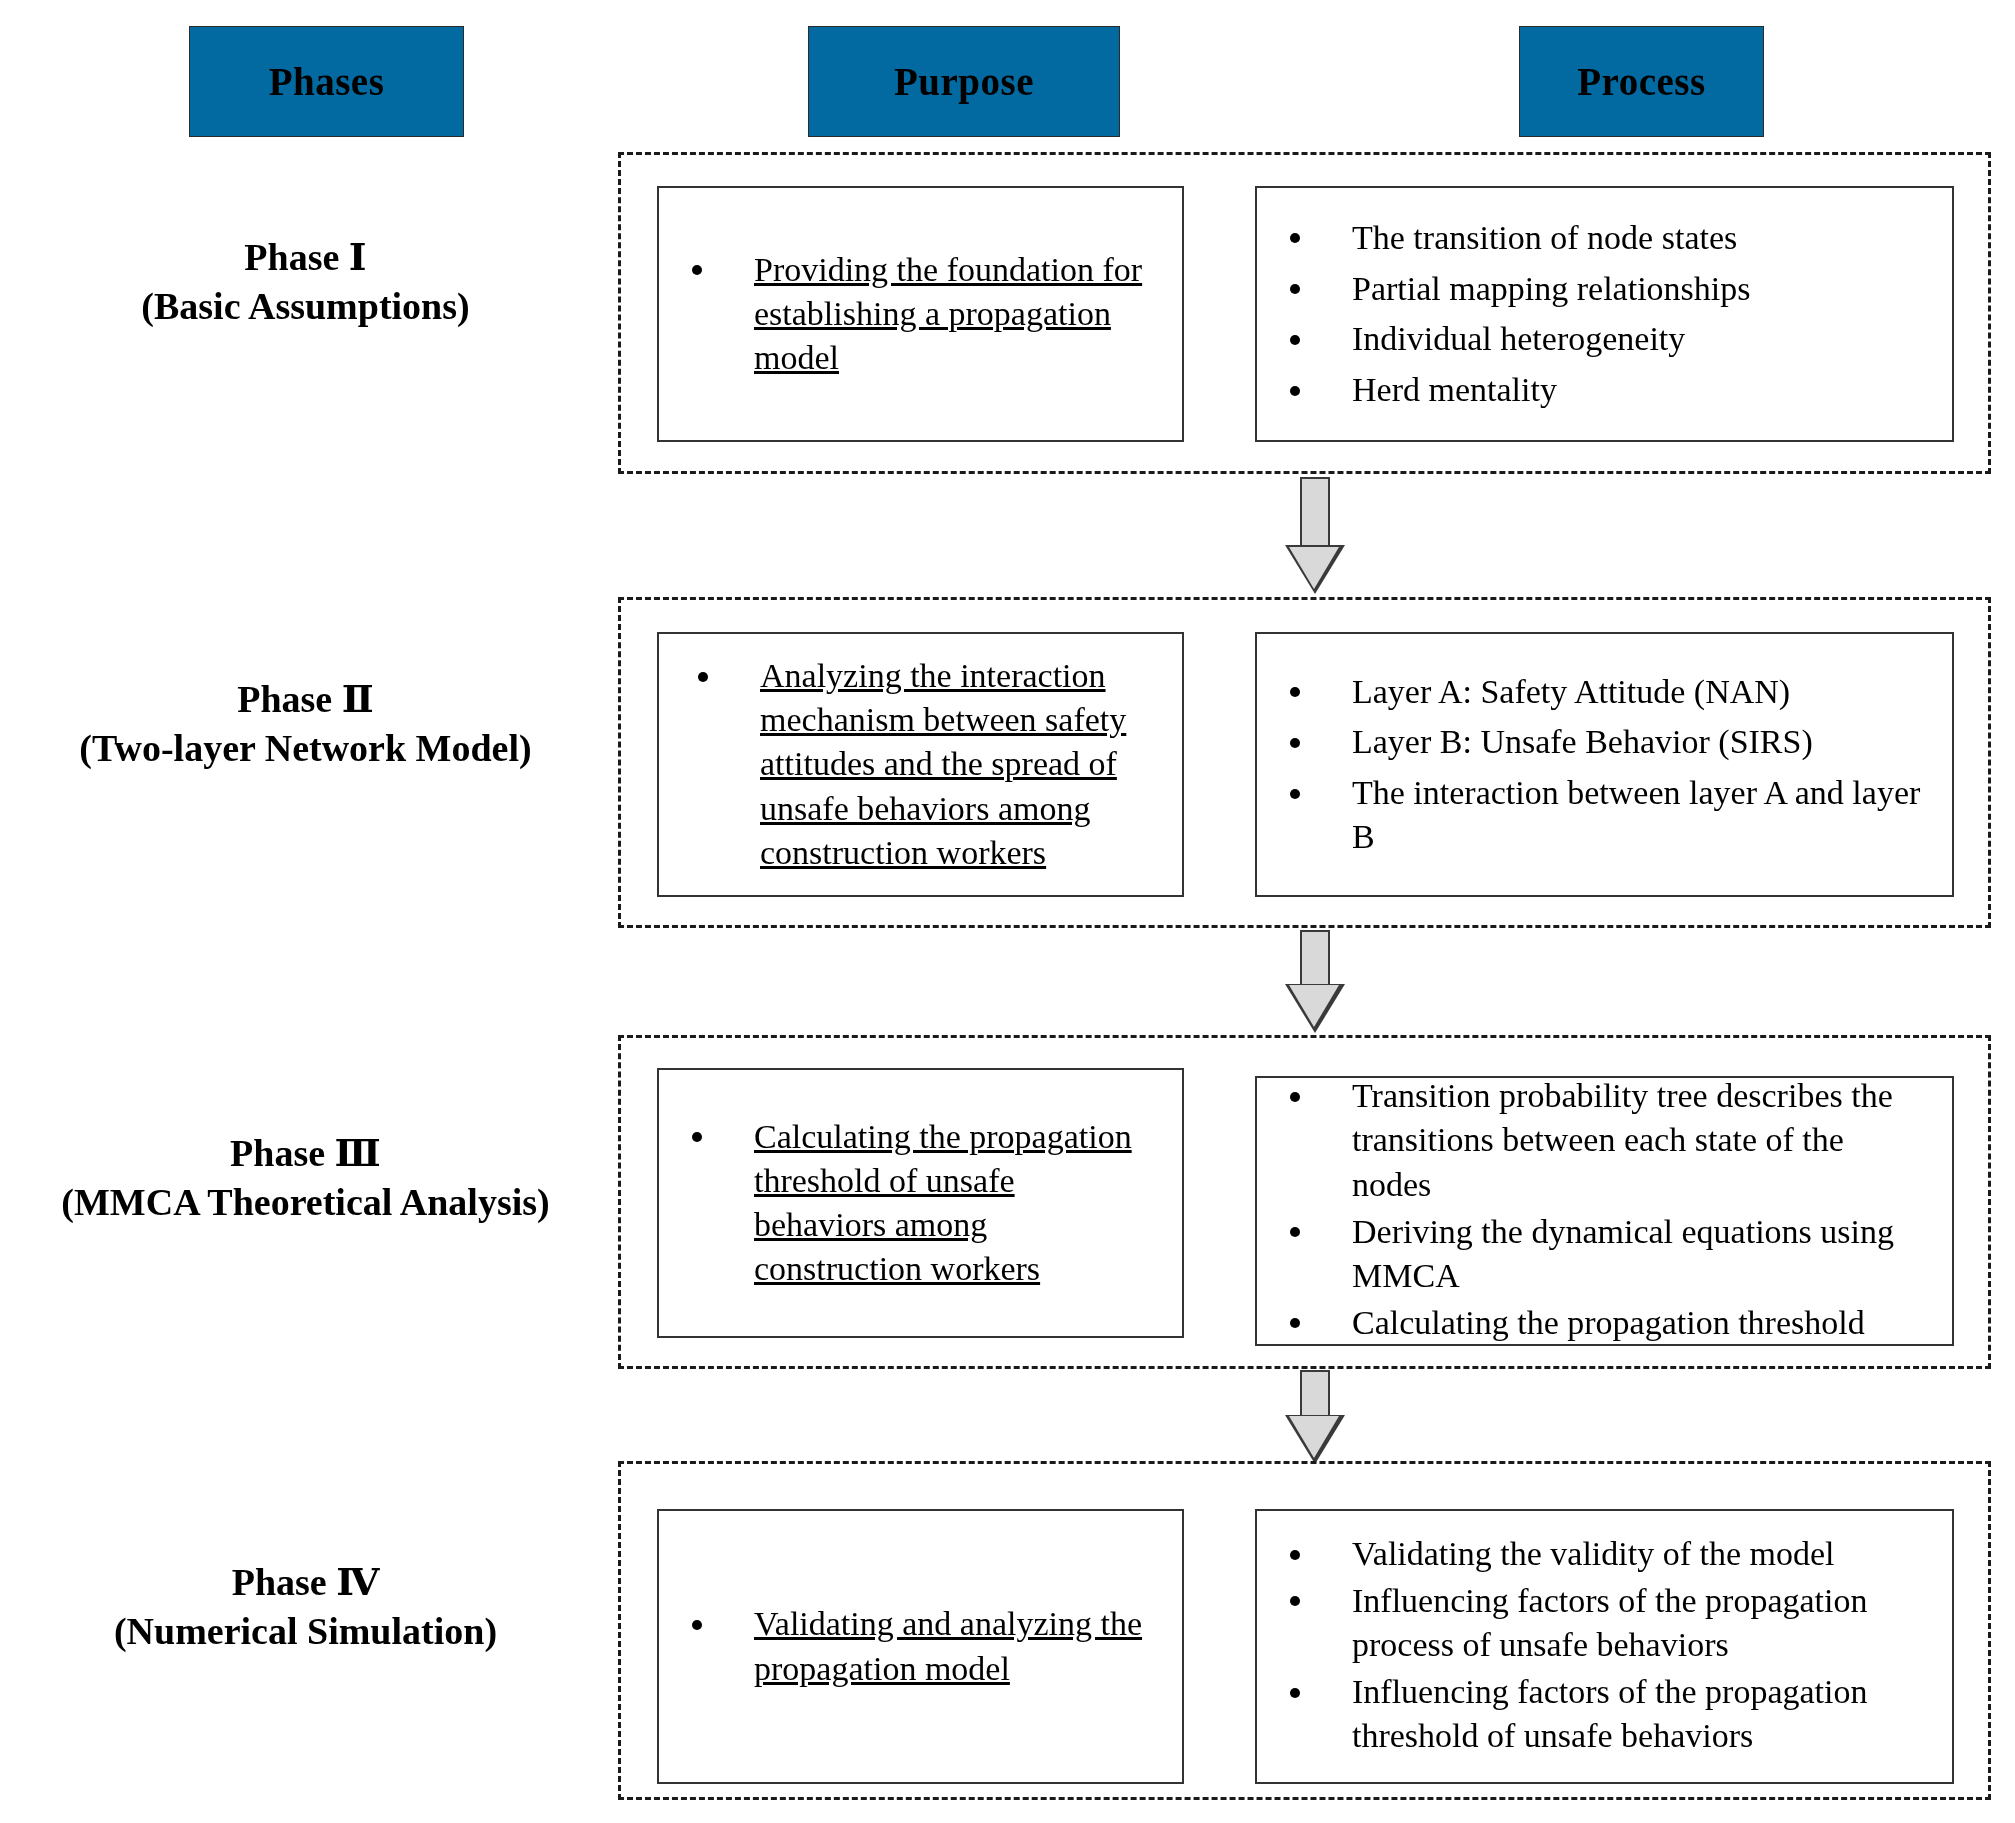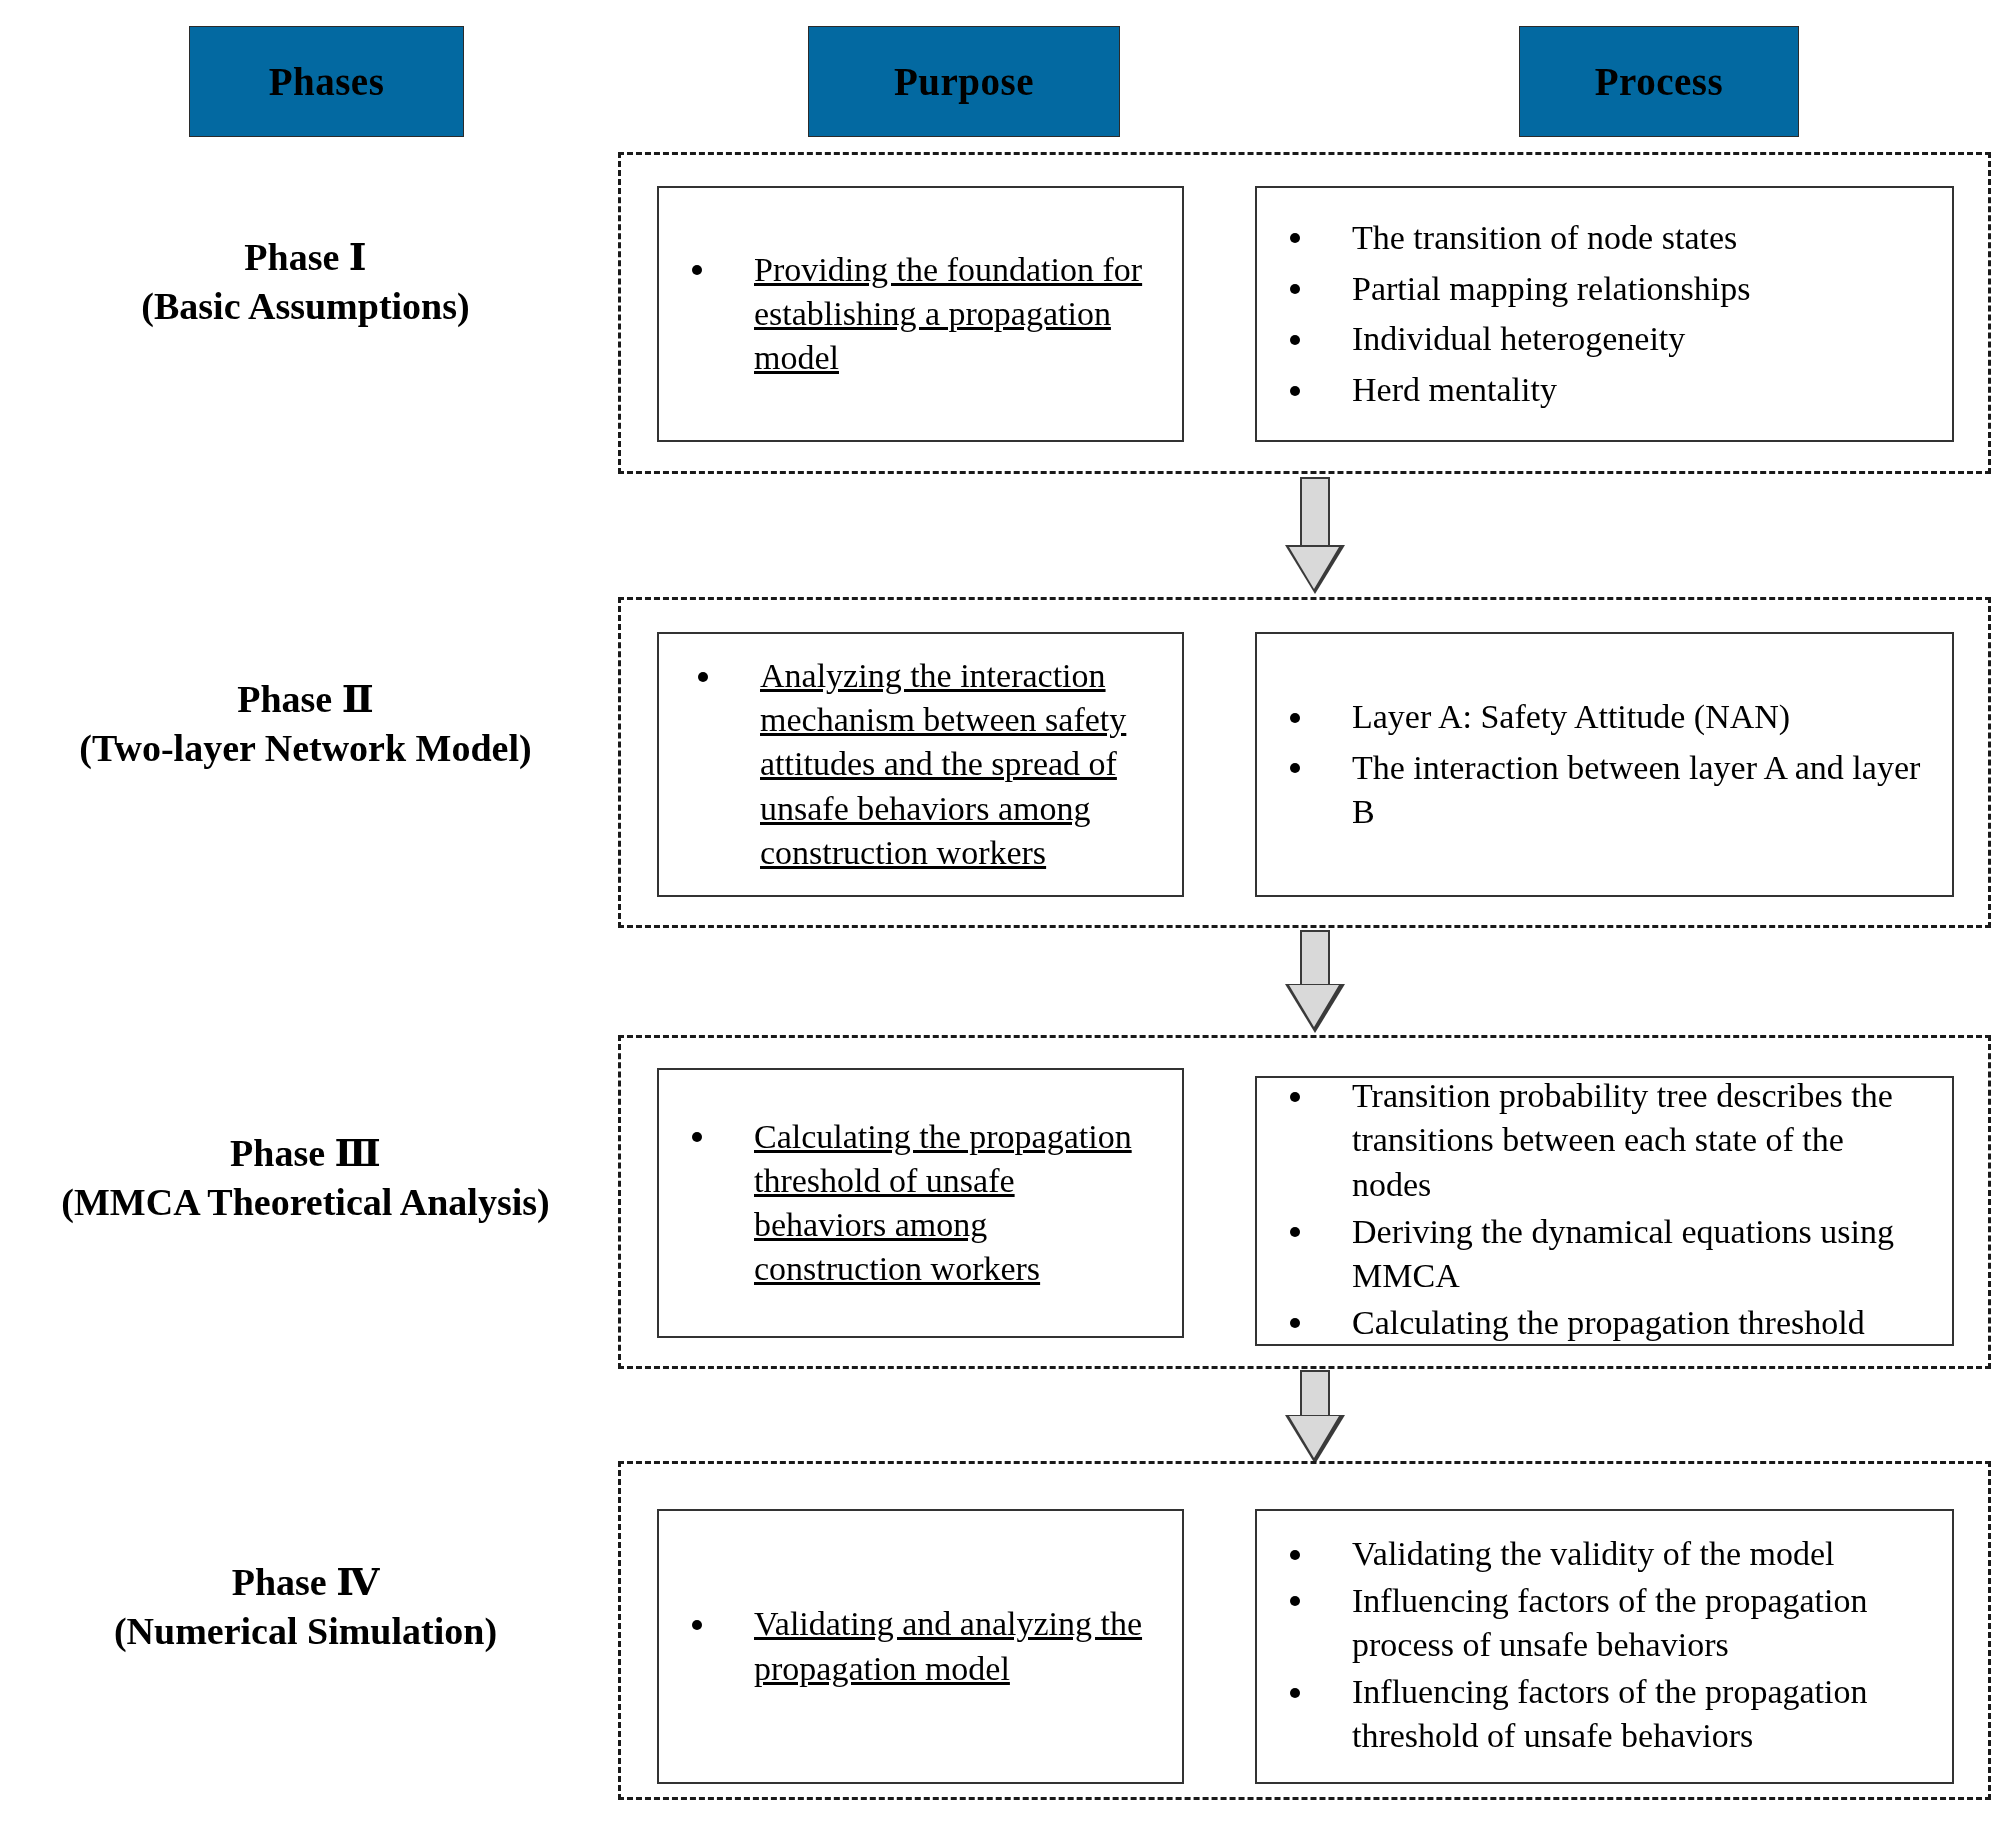--- a/index.html
+++ b/index.html
@@ -18,21 +18,21 @@
     border:1.9px solid #2b2b2b;
     box-sizing:border-box;
     display:flex;align-items:center;justify-content:center;
     font-weight:bold;
     font-size:39px;
     letter-spacing:0.5px;
     line-height:1;
   }
   #hdr-phases {left:189px;  top:26px; width:275px; height:111px;}
   #hdr-purpose{left:808px; top:26px; width:312px; height:111px;text-align:center;}
-  #hdr-process{left:1519px; top:26px; width:280px; height:111px;}
+  #hdr-process{left:1519px; top:26px; width:245px; height:111px;}
   .dashed{
     position:absolute;
     left:618px;
     width:1373px;
     box-sizing:border-box;
     border:3.3px dashed #1a1a1a;
     background:transparent;
   }
 
   
@@ -153,20 +153,21 @@
     <span class="ln">(Two-layer Network Model)</span>
   </div>
   <div class="box purpose" style="top:632px;height:265px;padding-left:6px;">
     <ul class="bullets">
       <li><span class="dot"></span><span>Analyzing the interaction mechanism between safety attitudes and the spread of unsafe behaviors among construction workers</span></li>
     </ul>
   </div>
   <div class="box process" style="top:632px;height:265px;">
     <ul class="bullets">
       <li><span class="dot"></span><span>Layer A: Safety Attitude (NAN)</span></li>
+      <li><span class="dot"></span><span>Layer B: Unsafe Behavior (SIRS)</span></li>
       <li><span class="dot"></span><span>The interaction between layer A and layer B</span></li>
     </ul>
   </div>
 
   <div class="arrow" style="left:1285px;top:930px;height:103px;">
     <div class="shaft" style="height:56px;"></div>
     <div class="head" style="top:54px;"></div>
     <div class="head-in" style="top:55px;"></div>
   </div>
 

